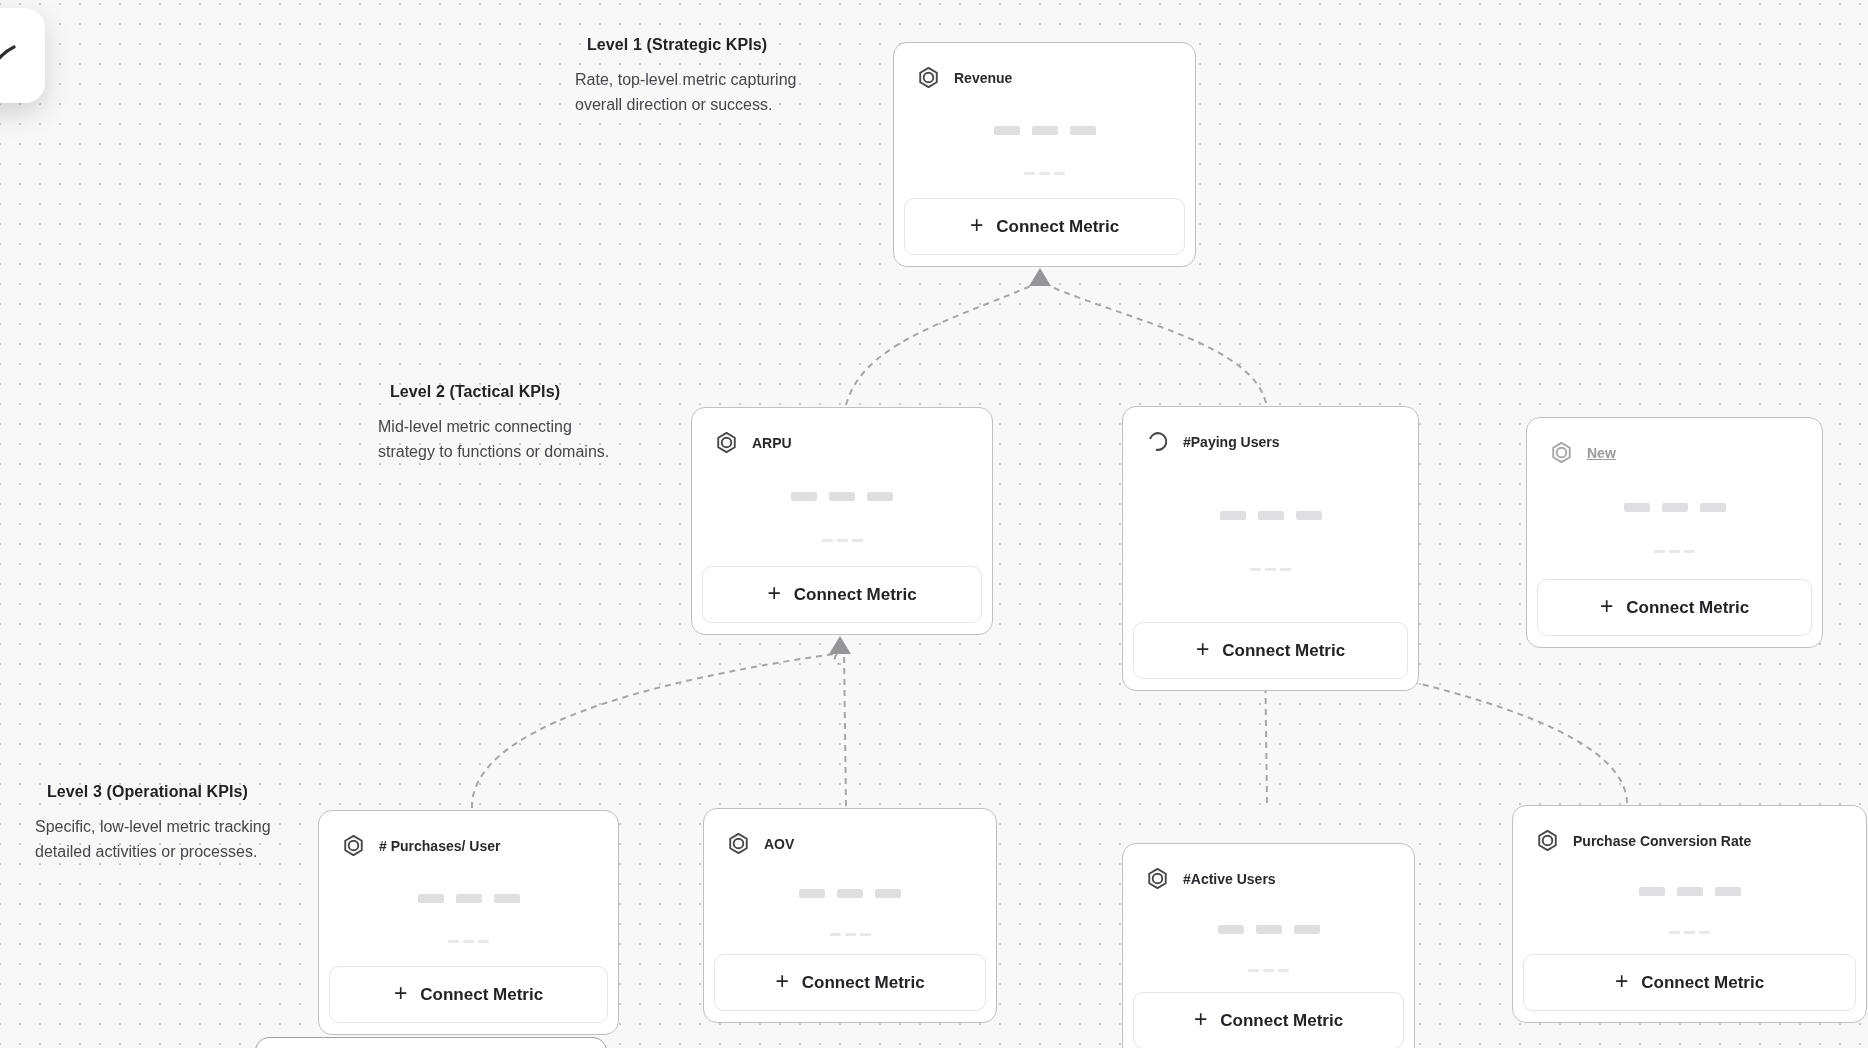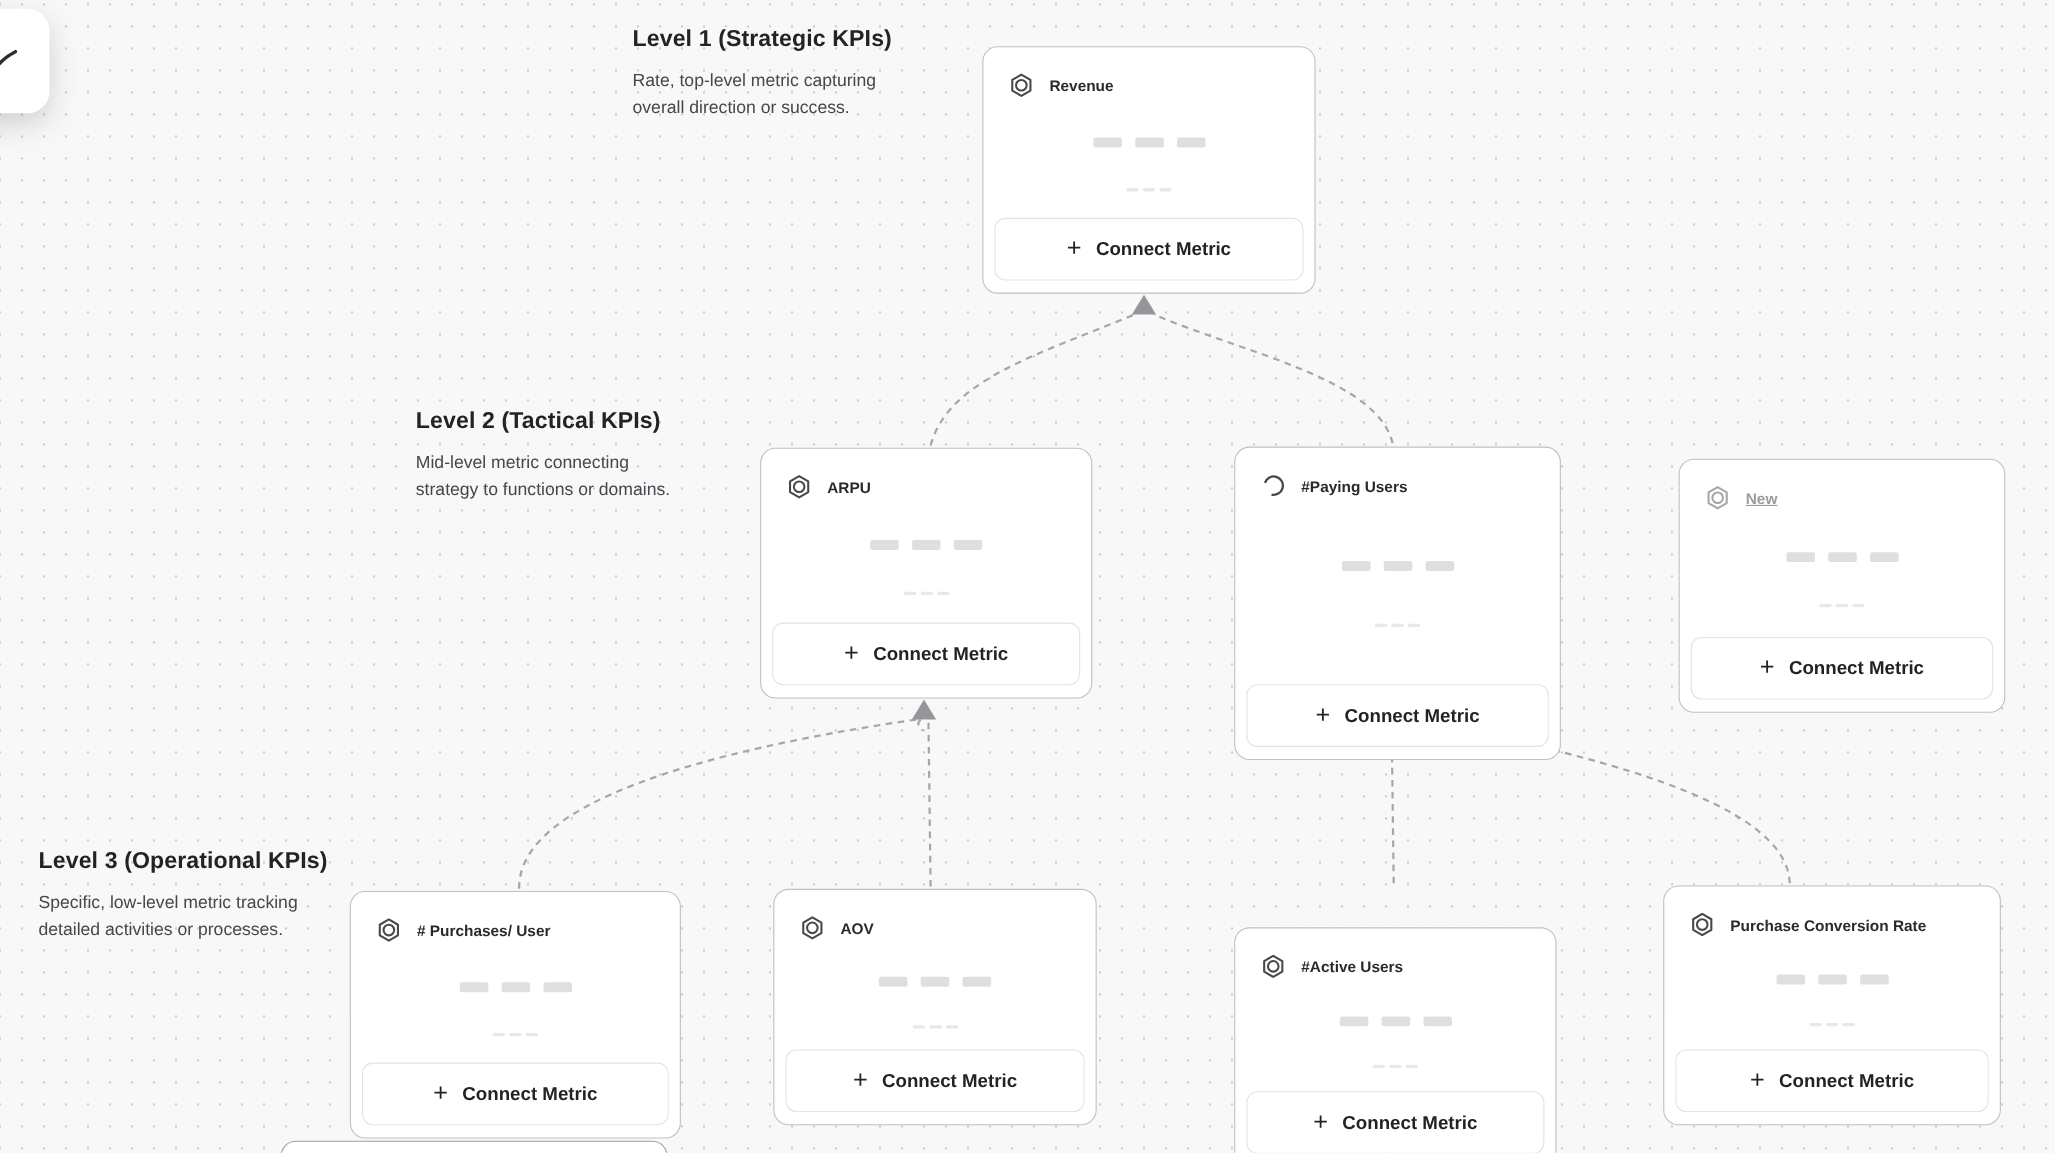--- a/index.html
+++ b/index.html
@@ -3,21 +3,21 @@
 <meta charset="utf-8">
 <style>
   html,body{margin:0;padding:0;}
   body{font-family:"Liberation Sans","DejaVu Sans",sans-serif;}
   #stage{position:relative;width:1868px;height:1048px;overflow:hidden;
     background:#f8f8f8;
     background-image:radial-gradient(#c9c9cb 1.1px, transparent 1.4px);
     background-size:20px 20px;background-position:10px 14px;}
   
   .lvl{position:absolute;z-index:3;}
-  .lvl h2{margin:0;font-size:21px;font-weight:700;color:#232327;letter-spacing:.1px;}
+  .lvl h2{margin:12px;font-size:16px;font-weight:700;color:#232327;letter-spacing:.1px;}
   .lvl .desc{margin-top:13px;font-size:16px;line-height:25px;color:#46464c;}
   
   .card{position:absolute;z-index:2;background:#ffffff;border:1px solid #bfc0c4;
     border-radius:14px;box-sizing:border-box;}
   .card-head{position:absolute;top:23px;left:23px;display:flex;align-items:center;gap:14px;}
   .card-title{font-size:14px;font-weight:700;color:#2a2a2e;white-space:nowrap;}
   .card.ghost .card-title{color:#9b9b9f;text-decoration:underline;}
   .icon-wrap{width:23px;height:23px;display:flex;align-items:center;justify-content:center;}
   .sk{position:absolute;left:0;right:0;text-align:center;}
   .sk1{top:35%;}
@@ -208,21 +208,21 @@
       <span class="card-title">#Active Users</span>
     </div>
     <div class="sk sk1"><i></i><i></i><i></i></div>
     <div class="sk sk2"><i></i><i></i><i></i></div>
     <button class="connect-btn">
       <span class="plus">+</span>
       <span>Connect Metric</span>
     </button>
   </div>
 
-  <div class="card" style="left:1512px;top:805px;width:307px;height:218px;">
+  <div class="card" style="left:1512px;top:805px;width:355px;height:218px;">
     <div class="card-head">
       <span class="icon-wrap">
         <svg width="23" height="23" viewBox="0 0 22 22">
             <path d="M11 1.8 L18.9 6.4 L18.9 15.6 L11 20.2 L3.1 15.6 L3.1 6.4 Z" fill="none" stroke="#48484c" stroke-width="1.8" stroke-linejoin="round"></path>
             <circle cx="11" cy="11" r="4.6" fill="none" stroke="#48484c" stroke-width="1.8"></circle>
           </svg>
       </span>
       <span class="card-title">Purchase Conversion Rate</span>
     </div>
     <div class="sk sk1"><i></i><i></i><i></i></div>

